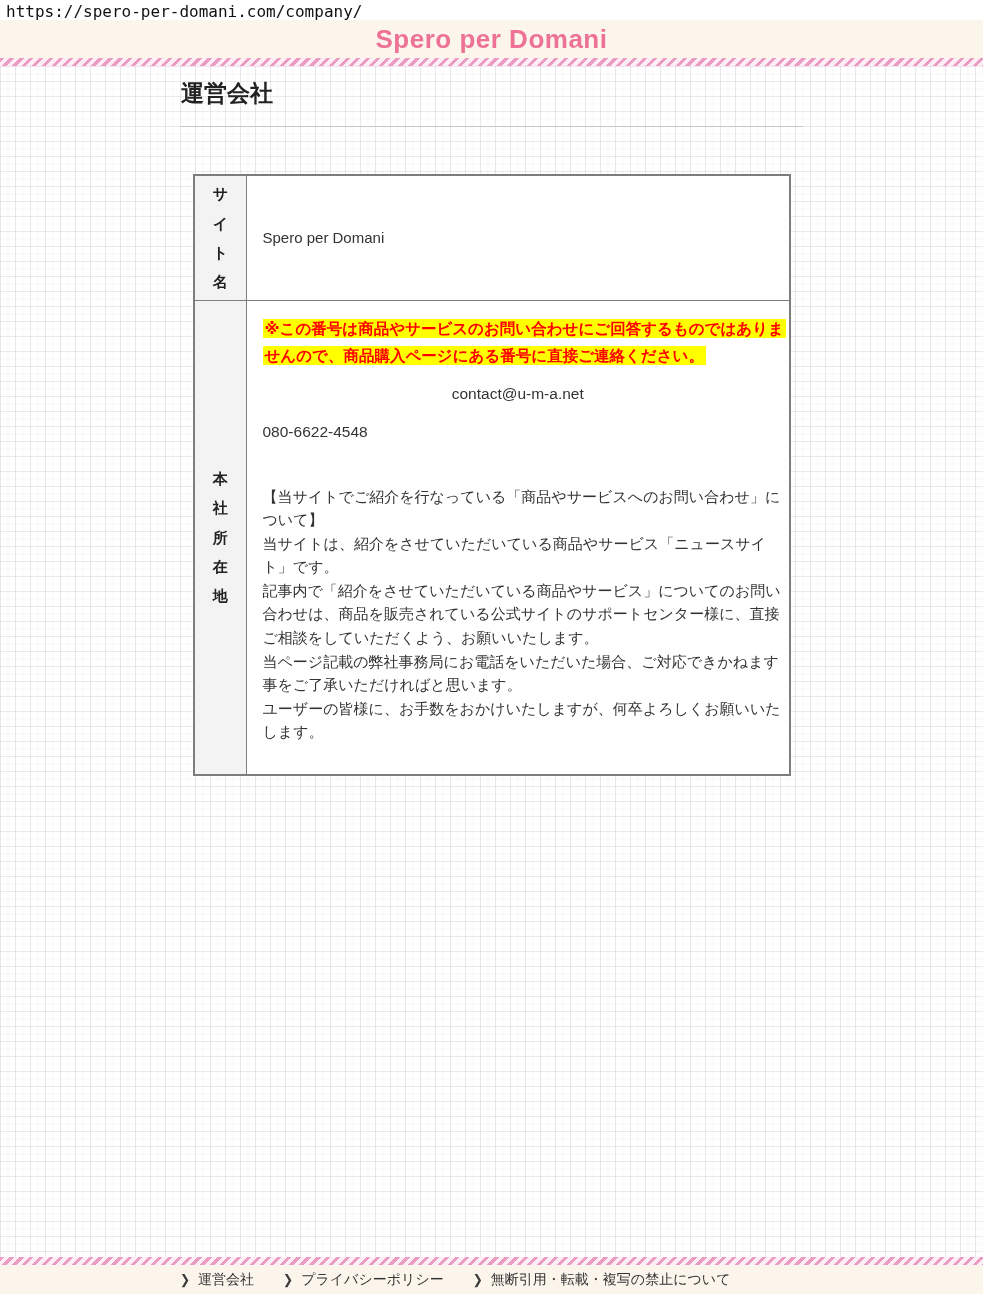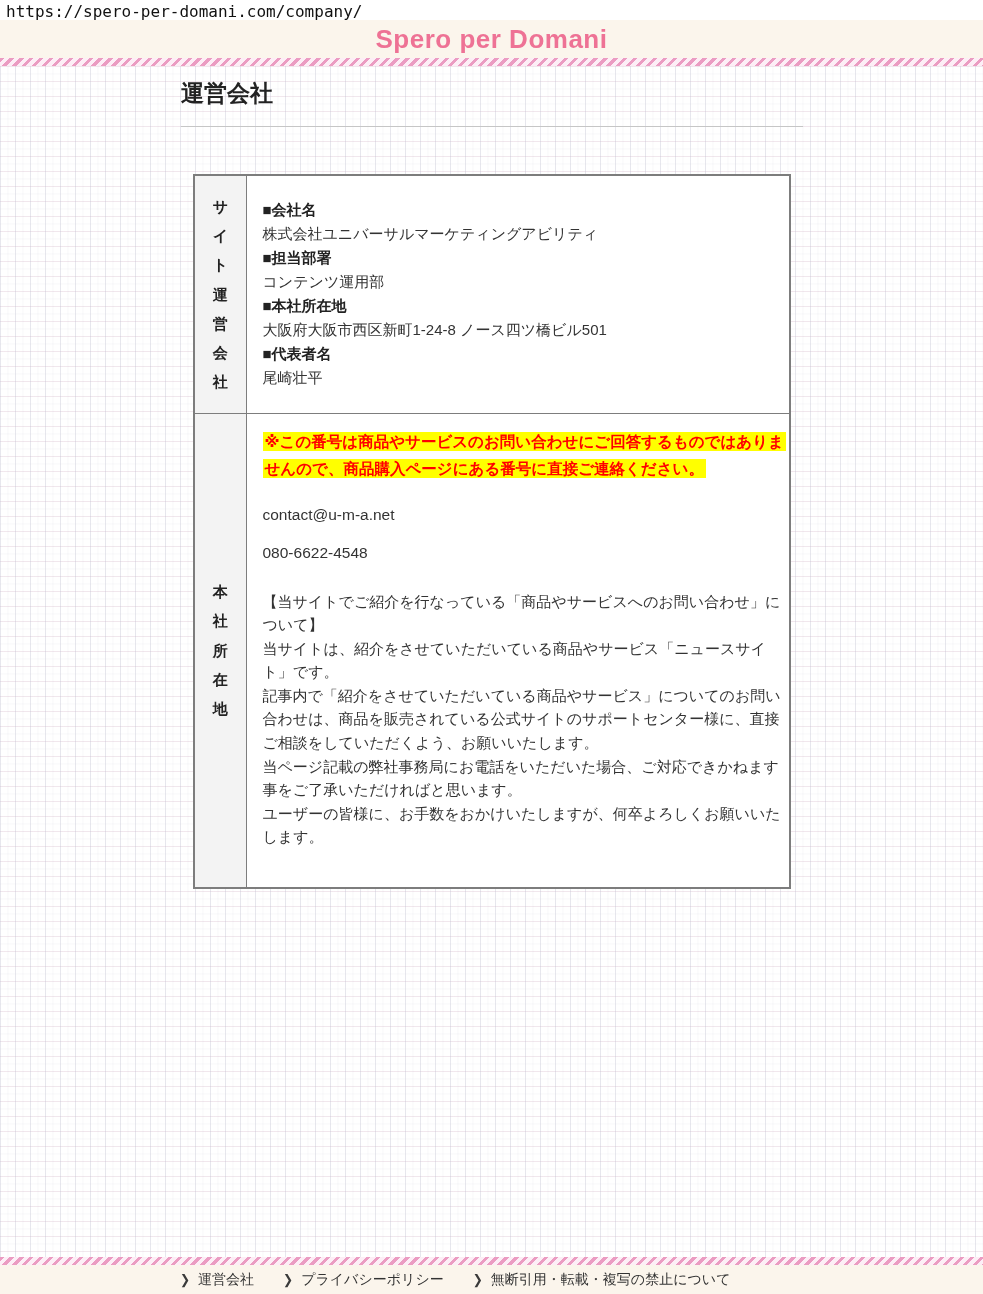--- a/index.html
+++ b/index.html
@@ -74,23 +74,23 @@
   .info-label { font-weight:bold; color:#222; line-height:1.6; }
   .info-value { line-height:1.6; }
 
   .warning-wrap { width:524px; margin:4px 0 0 0; }
   .warning-note {
     background:#ffff00; color:#ff0000;
     font-weight:bold; font-size:15.5px; line-height:1.75;
     padding:1px 2px;
     -webkit-box-decoration-break:clone; box-decoration-break:clone;
   }
-  .contact-email { margin-top:24px; font-size:15.5px; }
+  .contact-email { margin-top:16px; font-size:15.5px;text-align:center; }
   .contact-phone { margin-top:20px; font-size:15.5px; }
-  .contact-paragraphs { margin-top:28px; width:524px; }
+  .contact-paragraphs { margin-top:44px; width:524px; }
   .contact-paragraphs p { font-size:15px; line-height:1.57; }
 
   
   .site-footer {
     height:29px; background:#fbf5ec;
     display:flex; align-items:center;
   }
   .footer-nav { display:flex; margin-left:180px; gap:29px; }
   .footer-link {
     display:flex; align-items:center; gap:8px;
@@ -112,36 +112,27 @@
   </div>
 
   <div class="stripe"></div>
 
   <div class="content">
 
     <h2 class="page-heading">運営会社</h2>
 
     <table class="company-table">
       <tbody>
+        <tr class="row-sitename">
+          <th>
+            <span class="vert">サイト名</span>
+          </th>
+          <td>Spero per Domani</td>
+        </tr>
 
-        <tr class="row-company">
-          <th>
-            <span class="vert">サイト運営会社</span>
-          </th>
-          <td>
-            <div class="info-label">■会社名</div>
-            <div class="info-value">株式会社ユニバーサルマーケティングアビリティ</div>
-            <div class="info-label">■担当部署</div>
-            <div class="info-value">コンテンツ運用部</div>
-            <div class="info-label">■本社所在地</div>
-            <div class="info-value">大阪府大阪市西区新町1-24-8 ノース四ツ橋ビル501</div>
-            <div class="info-label">■代表者名</div>
-            <div class="info-value">尾崎壮平</div>
-          </td>
-        </tr>
 
         <tr class="row-contact">
           <th>
             <span class="vert">本社所在地</span>
           </th>
           <td>
             <p class="warning-wrap">
               <span class="warning-note">※この番号は商品やサービスのお問い合わせにご回答するものではありませんので、商品購入ページにある番号に直接ご連絡ください。</span>
             </p>
             <p class="contact-email">contact@u-m-a.net</p>

